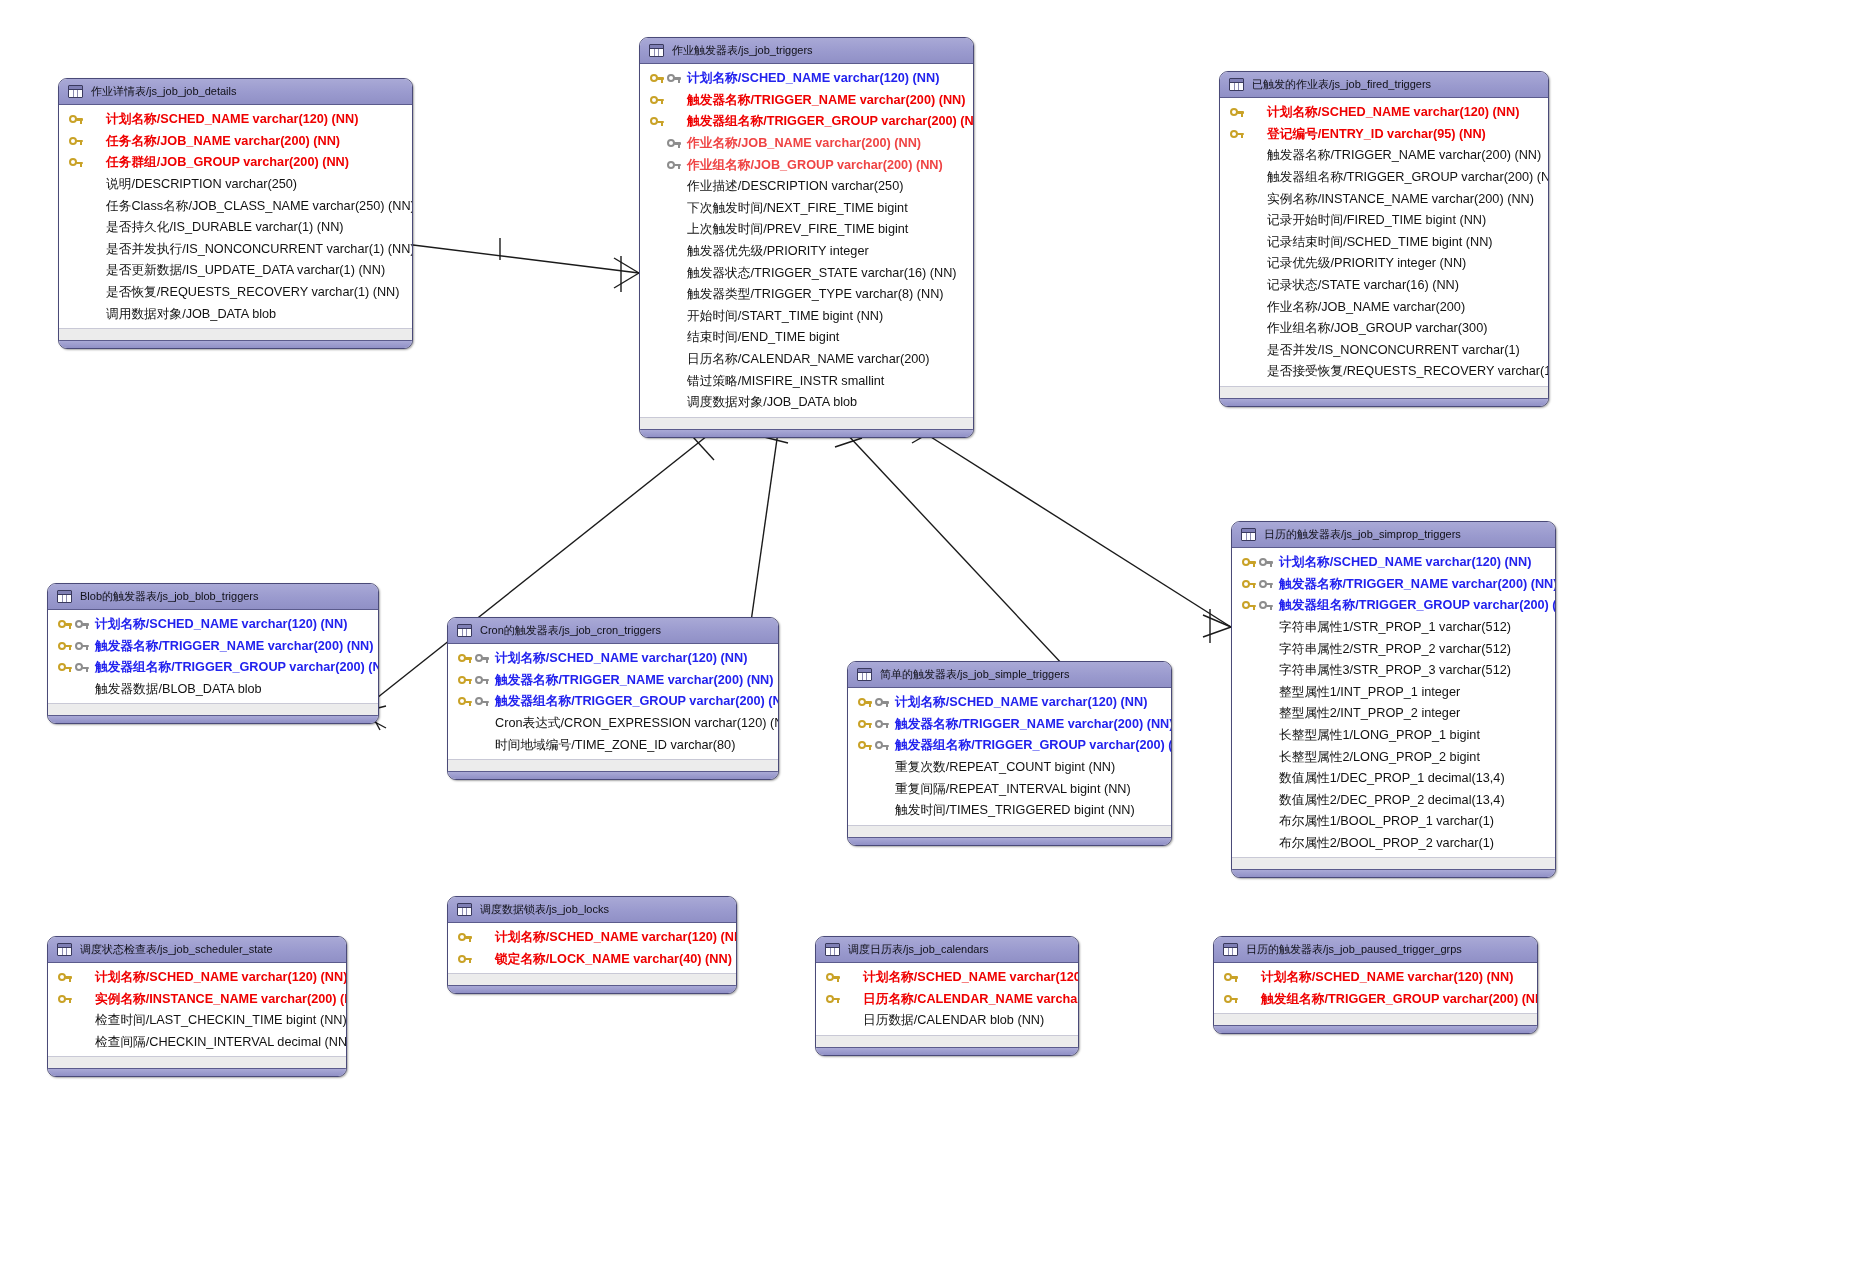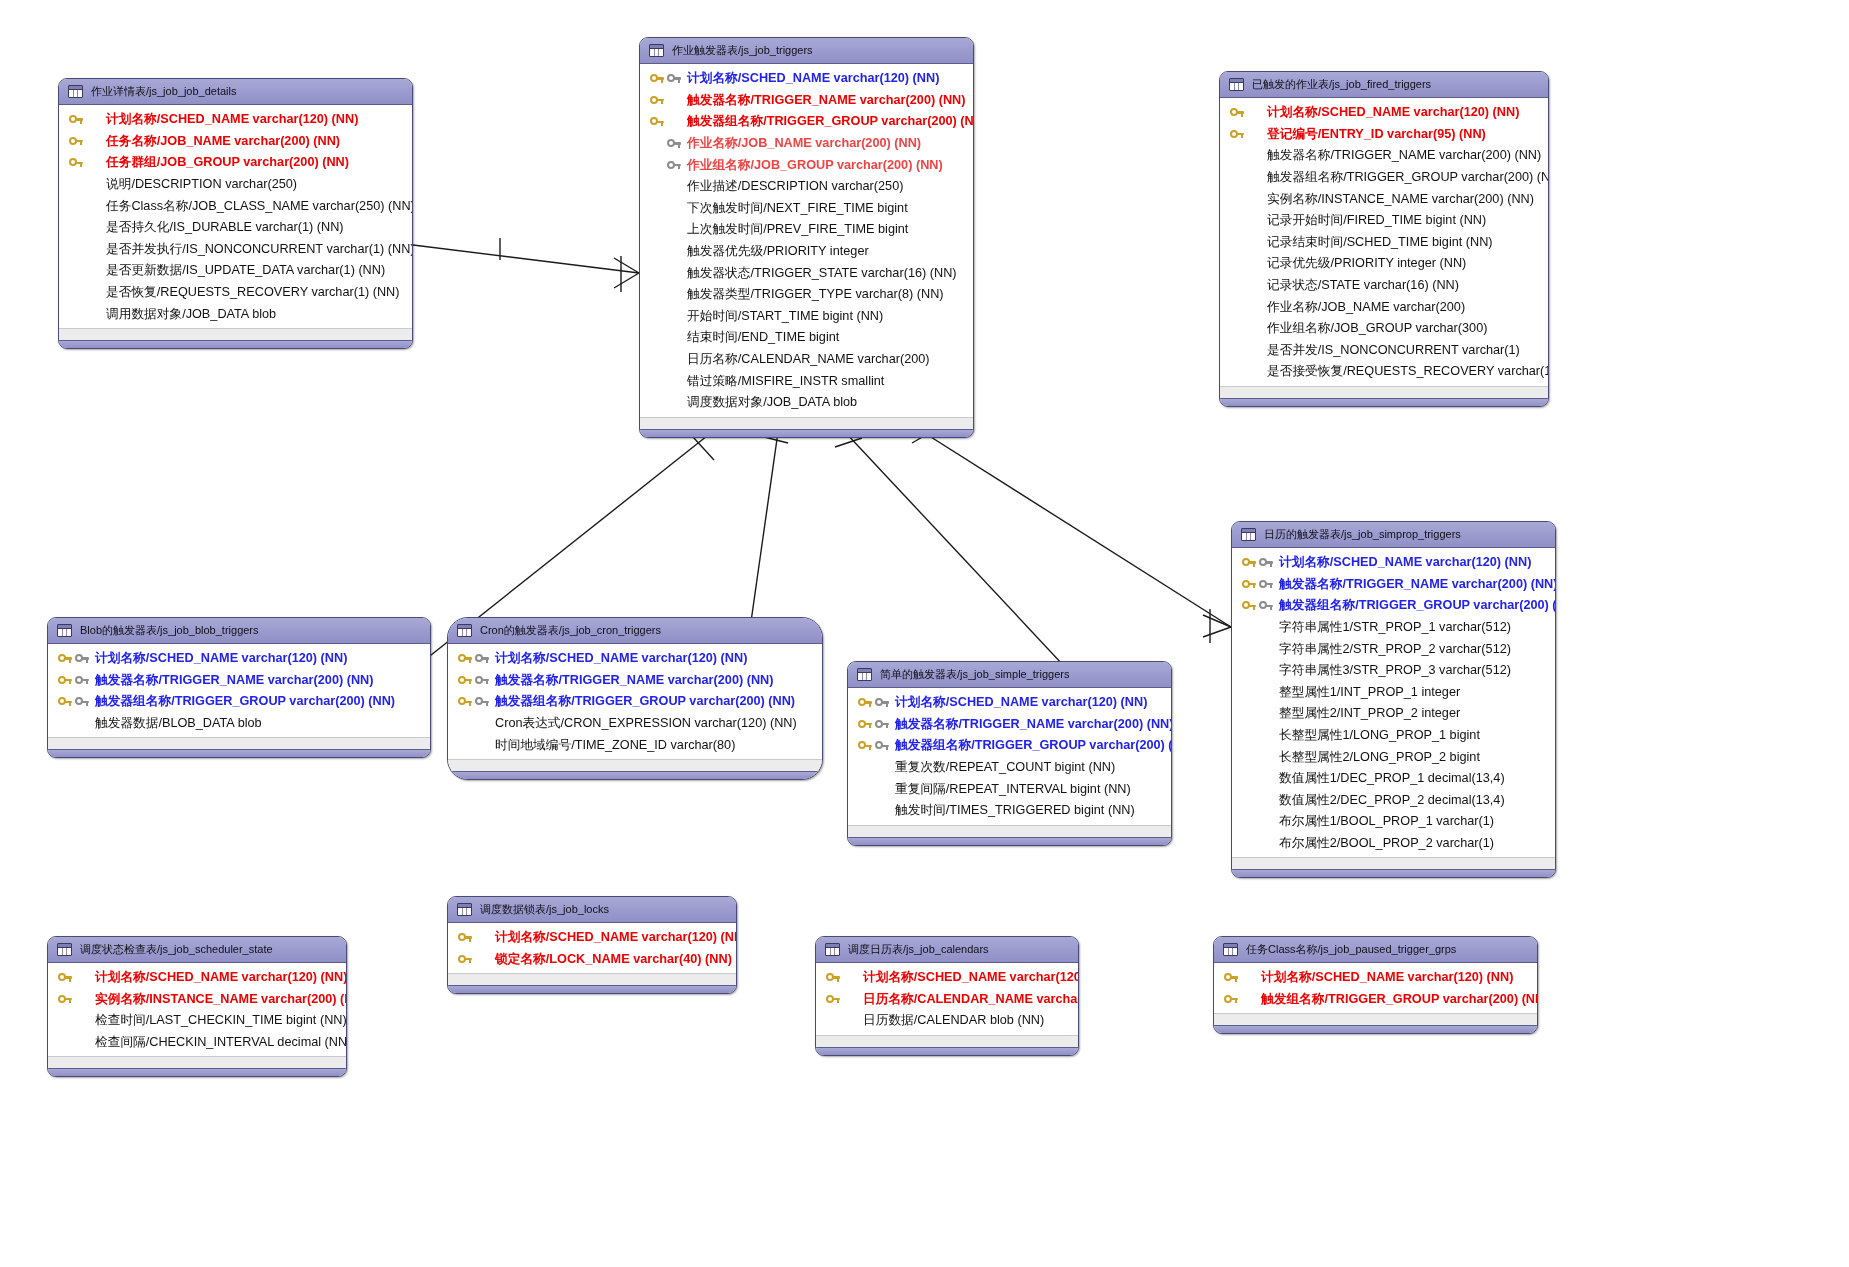--- a/index.html
+++ b/index.html
@@ -654,21 +654,21 @@
             <span class="keywrap">
               <span class="keyslot"></span>
               <span class="keyslot"></span>
             </span>
             <span class="attr-txt c-plain">布尔属性2/BOOL_PROP_2 varchar(1)</span>
           </div>
         </div>
         <div class="ent-foot"></div>
         <div class="ent-foot2"></div>
       </div>
-      <div class="entity" style="left: 47px; top: 617px; width: 384px;">
+      <div class="entity" style="left: 47px; top: 583px; width: 332px;">
         <div class="ent-head">
           <span class="tbl-icon"></span>
           <span>Blob的触发器表/js_job_blob_triggers</span>
         </div>
         <div class="ent-body">
           <div class="attr">
             <span class="keywrap">
               <span class="keyslot">
                 <span class="key">
                   <i class="bow"></i>
@@ -728,21 +728,21 @@
             <span class="keywrap">
               <span class="keyslot"></span>
               <span class="keyslot"></span>
             </span>
             <span class="attr-txt c-plain">触发器数据/BLOB_DATA blob</span>
           </div>
         </div>
         <div class="ent-foot"></div>
         <div class="ent-foot2"></div>
       </div>
-      <div class="entity" style="left: 447px; top: 617px; width: 376px; border-radius: 21px;">
+      <div class="entity" style="left: 447px; top: 617px; width: 332px;">
         <div class="ent-head">
           <span class="tbl-icon"></span>
           <span>Cron的触发器表/js_job_cron_triggers</span>
         </div>
         <div class="ent-body">
           <div class="attr">
             <span class="keywrap">
               <span class="keyslot">
                 <span class="key">
                   <i class="bow"></i>
@@ -1029,21 +1029,21 @@
             </span>
             <span class="attr-txt c-plain">日历数据/CALENDAR blob (NN)</span>
           </div>
         </div>
         <div class="ent-foot"></div>
         <div class="ent-foot2"></div>
       </div>
       <div class="entity" style="left: 1213px; top: 936px; width: 325px;">
         <div class="ent-head">
           <span class="tbl-icon"></span>
-          <span>任务Class名称/js_job_paused_trigger_grps</span>
+          <span>日历的触发器表/js_job_paused_trigger_grps</span>
         </div>
         <div class="ent-body">
           <div class="attr">
             <span class="keywrap">
               <span class="keyslot">
                 <span class="key">
                   <i class="bow"></i>
                   <i class="shaft"></i>
                   <i class="tooth"></i>
                 </span>

